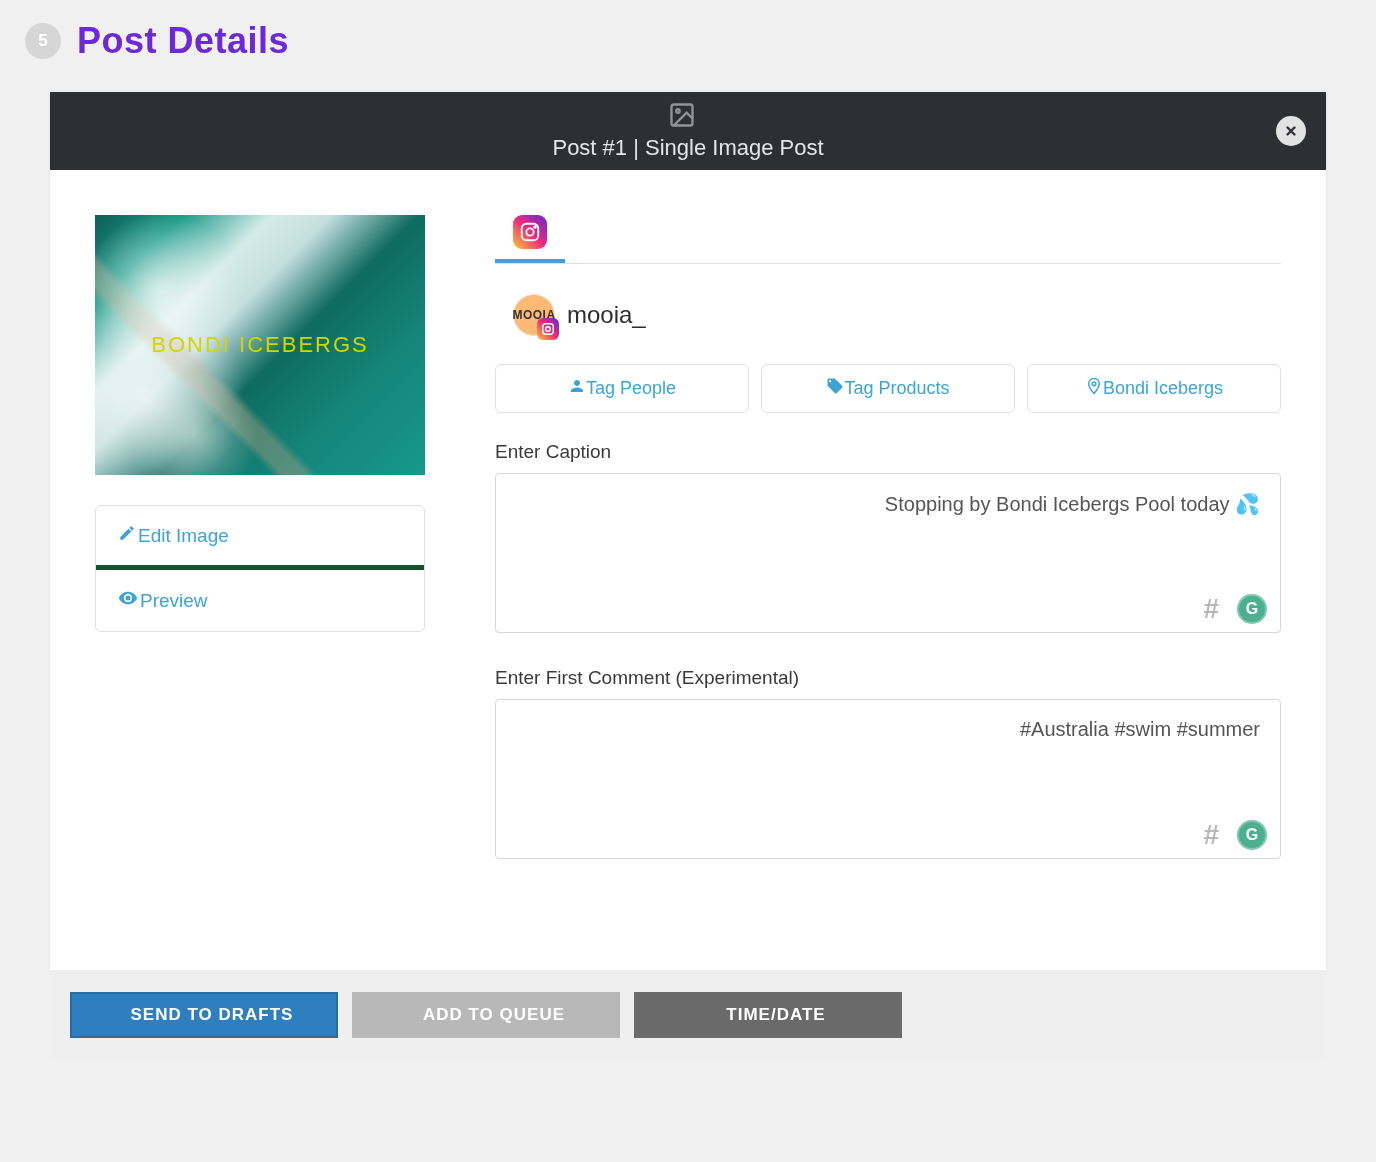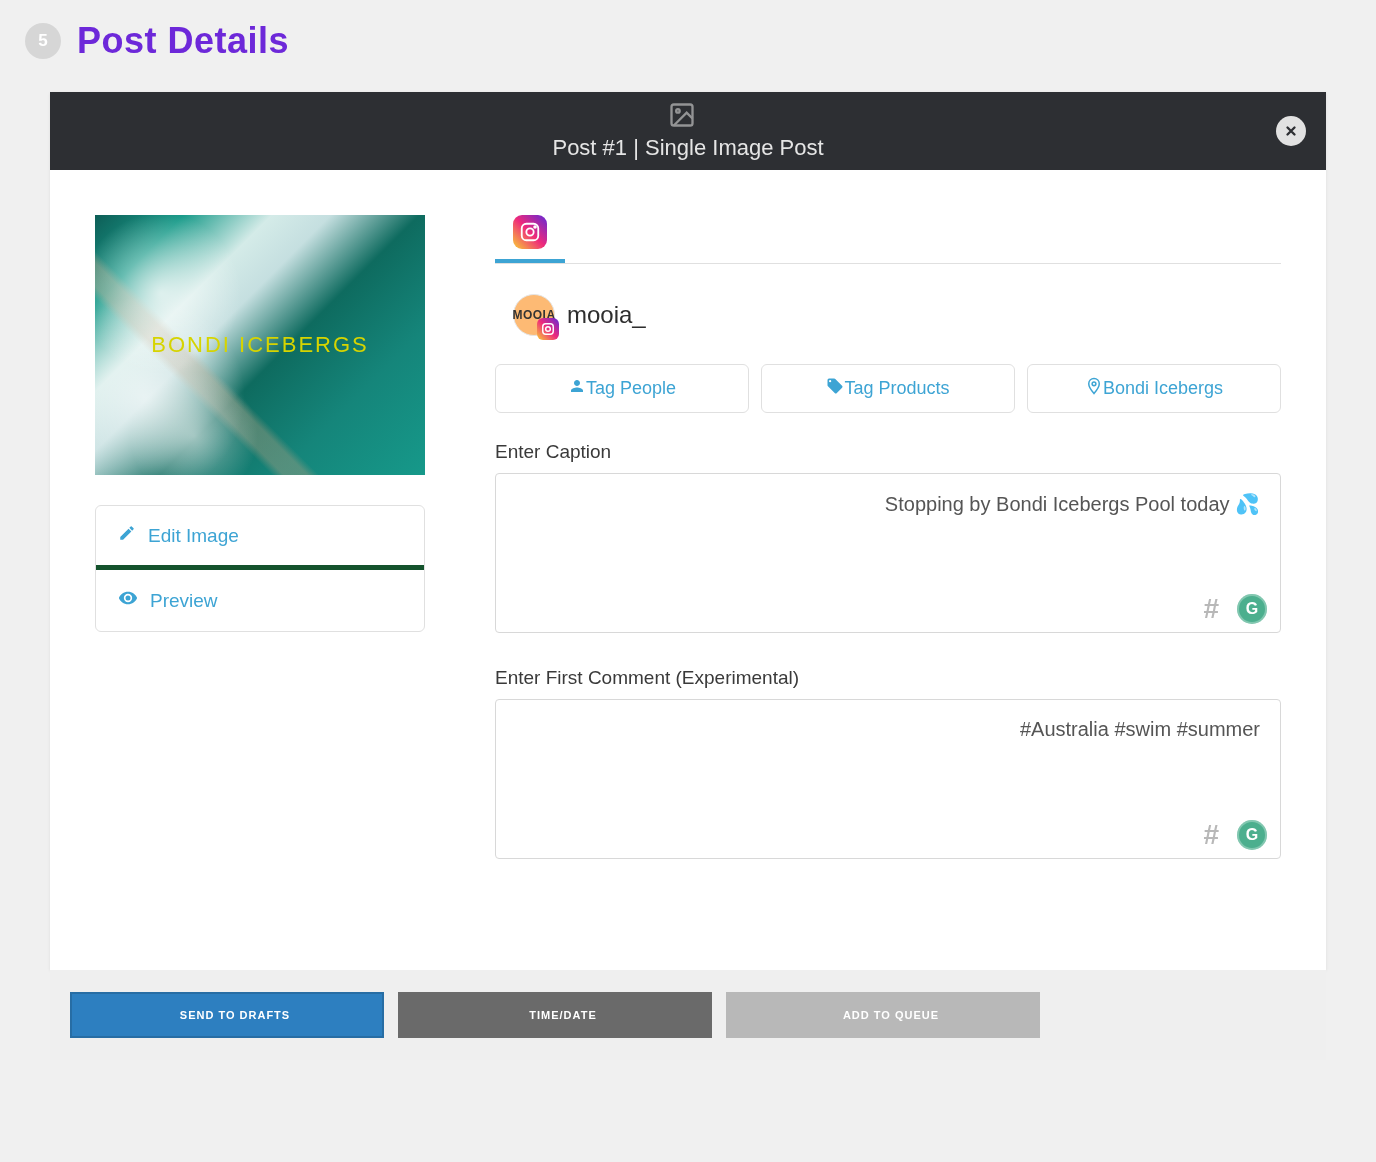--- a/index.html
+++ b/index.html
@@ -23,21 +23,21 @@
 .thumb { width: 330px; height: 260px; background: linear-gradient(135deg, #0d5d56 0%, #1a9b8a 15%, #d4ebe8 30%, #c5dfe0 40%, #0e6b5f 55%, #15857a 75%, #16998a 100%); position: relative; overflow: hidden; }
 .thumb::before { content: ""; position: absolute; inset: 0; background:
   radial-gradient(circle at 20% 30%, rgba(255,255,255,0.7) 0%, transparent 25%),
   radial-gradient(circle at 15% 70%, rgba(255,255,255,0.6) 0%, transparent 30%),
   radial-gradient(circle at 30% 85%, rgba(255,255,255,0.5) 0%, transparent 20%),
   linear-gradient(45deg, transparent 30%, rgba(180,160,130,0.4) 32%, rgba(180,160,130,0.4) 36%, transparent 38%);
 }
 .thumb-text { position: absolute; top: 50%; left: 50%; transform: translate(-50%, -50%); color: #d6d400; font-size: 22px; font-weight: 400; letter-spacing: 2px; white-space: nowrap; }
 
 .side-actions { border: 1px solid #e0e0e0; border-radius: 6px; margin-top: 30px; overflow: hidden; }
-.side-action { padding: 18px 22px; display: flex; align-items: center; gap: 12px; color: #3da4d4; font-size: 19px; cursor: pointer; }
+.side-action { padding: 18px 22px; display: flex; align-items: center; gap: 2px; color: #3da4d4; font-size: 19px; cursor: pointer; }
 .side-action + .side-action { border-top: 5px solid #14532d; }
 
 .right-col { flex: 1; }
 
 .tabs-row { border-bottom: 1px solid #e0e0e0; padding-bottom: 0; margin-bottom: 20px; }
 .tab-ig { display: inline-flex; flex-direction: column; align-items: center; padding: 0 18px 10px 18px; border-bottom: 4px solid #3da4d4; cursor: pointer; }
 .ig-logo { width: 34px; height: 34px; border-radius: 9px; background: linear-gradient(45deg, #f9ce34 0%, #ee2a7b 50%, #6228d7 100%); display: flex; align-items: center; justify-content: center; }
 .ig-logo svg { width: 22px; height: 22px; }
 
 .account-row { display: flex; align-items: center; gap: 12px; padding: 10px 18px 28px 18px; }
@@ -51,21 +51,21 @@
 .tag-btn { flex: 1; border: 1px solid #e0e0e0; border-radius: 6px; padding: 12px 10px; text-align: center; color: #3da4d4; font-size: 18px; cursor: pointer; display: flex; align-items: center; justify-content: center; gap: 0; }
 
 .field-label { font-size: 19px; color: #3a3a3a; margin-bottom: 10px; }
 .textarea-wrap { position: relative; margin-bottom: 30px; }
 .textarea { width: 100%; border: 1px solid #d8d8d8; border-radius: 4px; padding: 18px 20px 50px 20px; font-size: 20px; color: #555; font-family: inherit; resize: none; min-height: 160px; outline: none; text-align: right; }
 .ta-icons { position: absolute; right: 14px; bottom: 12px; display: flex; align-items: center; gap: 18px; }
 .hash-icon { color: #b8b8b8; font-size: 28px; font-weight: 600; cursor: pointer; }
 .g-icon { width: 30px; height: 30px; border-radius: 50%; background: #4caf8e; color: #fff; display: flex; align-items: center; justify-content: center; font-weight: 700; font-size: 16px; cursor: pointer; box-shadow: inset 0 0 0 2px rgba(255,255,255,0.3); }
 
 .footer { background: #efefef; padding: 22px 20px; margin: 0 25px; display: flex; gap: 14px; }
-.footer-btn { width: 314px; height: 46px; display: flex; align-items: center; justify-content: center; font-size: 11px; font-weight: 800; letter-spacing: 1px; color: #fff; cursor: pointer; border: 2px solid transparent; padding-left: 16px; }
+.footer-btn { width: 268px; height: 46px; display: flex; align-items: center; justify-content: center; font-size: 17px; font-weight: 800; letter-spacing: 1px; color: #fff; cursor: pointer; border: 2px solid transparent; padding-left: 16px; }
 .btn-drafts { background: #2d7fc0; border-color: #276da4; }
 .btn-queue { background: #b8b8b8; }
 .btn-time { background: #6a6a6a; }
 </style>
 </head>
 <body>
 
 <div class="page-wrap">
   <div class="header-row">
     <div class="step-badge">5</div>
@@ -184,16 +184,16 @@
             <span class="hash-icon">#</span>
             <span class="g-icon">G</span>
           </div>
         </div>
       </div>
     </div>
   </div>
 
   <div class="footer">
     <div class="footer-btn btn-drafts">SEND TO DRAFTS</div>
+    <div class="footer-btn btn-queue">ADD TO QUEUE</div>
     <div class="footer-btn btn-time">TIME/DATE</div>
-    <div class="footer-btn btn-queue">ADD TO QUEUE</div>
   </div>
 </div>
 
 </body></html>

